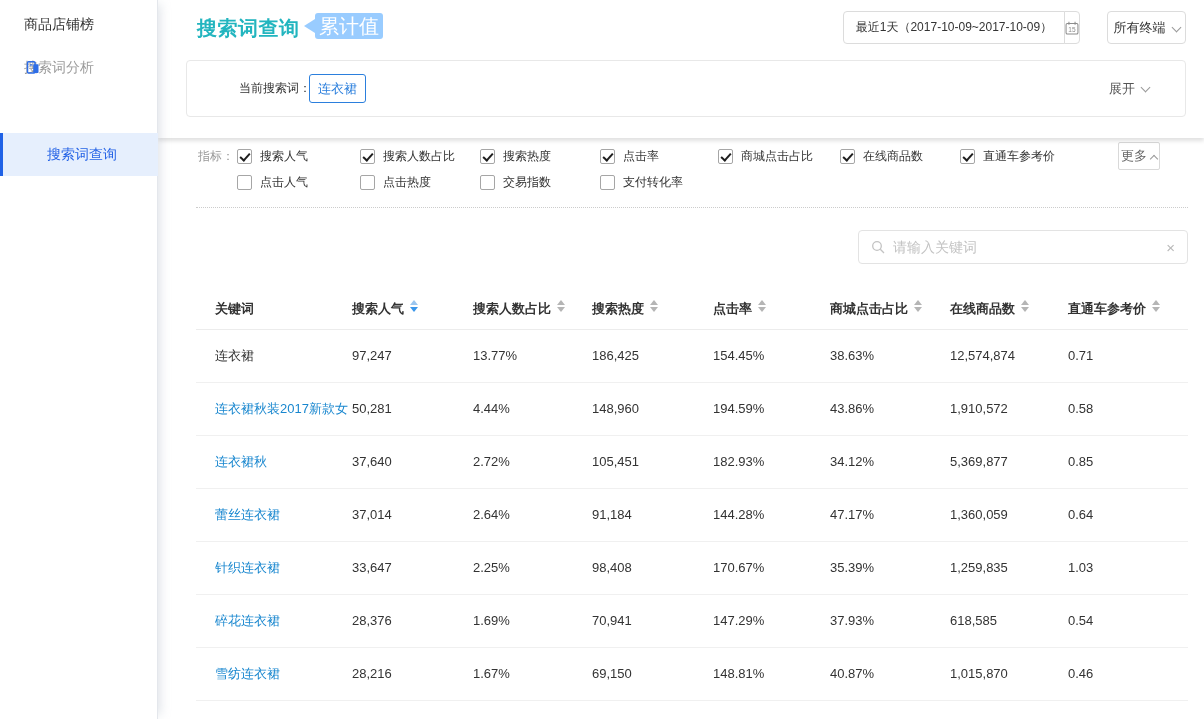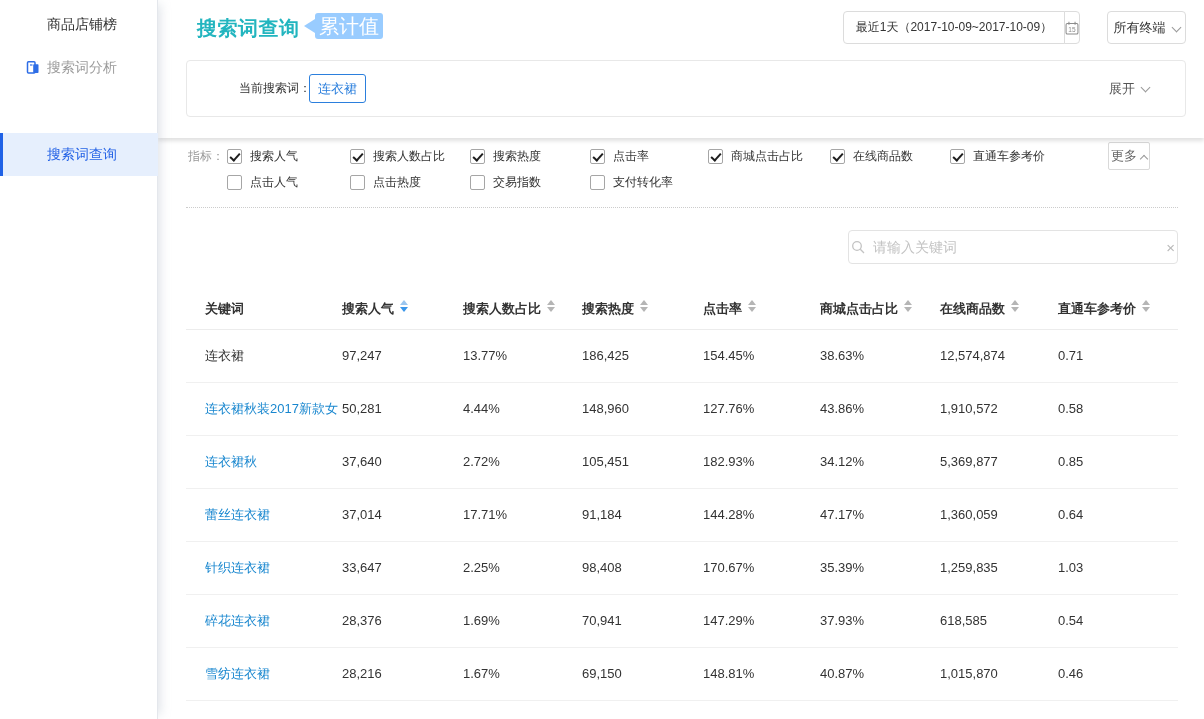--- a/index.html
+++ b/index.html
@@ -4,21 +4,21 @@
 <style>
 * { margin:0; padding:0; box-sizing:border-box; }
 html,body { width:1204px; height:719px; overflow:hidden; background:#fff;
   font-family:"Liberation Sans","DejaVu Sans",sans-serif; }
 #app { position:relative; width:1204px; height:719px; }
 
 
 .sidebar { position:absolute; left:0; top:0; width:158px; height:719px; background:#fff;
   border-right:1px solid #e4e7ec; box-shadow:6px 0 10px -4px rgba(160,172,190,.35); z-index:5; }
 .side-item { position:absolute; left:0; width:158px; height:44px; line-height:44px;
-  font-size:14px; color:#333; padding-left:47px; cursor:pointer; }
+  font-size:14px; color:#333; padding-left:24px; cursor:pointer; }
 .side-item.gray { color:#9b9b9b; }
 .side-item.active { background:#e6effd; color:#2563e6; border-left:3px solid #2062e6; padding-left:44px; height:43px; line-height:43px; }
 .side-icon { position:absolute; left:26px; top:15px; }
 
 
 .header { position:absolute; left:158px; top:0; width:1046px; height:138px; background:#fff;
   box-shadow:0 3px 4px rgba(0,0,0,.12); z-index:3; }
 .page-title { position:absolute; left:39px; top:15px; font-size:20px; font-weight:bold; color:#22b5bf; letter-spacing:0.5px; }
 .badge-wrap { position:absolute; left:146px; top:13px; height:26px; display:flex; align-items:center; }
 .badge-arrow { width:0; height:0; border-top:7px solid transparent; border-bottom:7px solid transparent; border-right:11px solid #99ccff; }
@@ -34,35 +34,35 @@
 .cur-label { position:absolute; left:52px; top:0; line-height:55px; font-size:12px; color:#333; }
 .term-chip { position:absolute; left:122px; top:13px; height:29px; line-height:27px; padding:0 8px;
   border:1px solid #2b7fdd; border-radius:3px; color:#2b7fdd; font-size:13px; cursor:pointer; }
 .expand { position:absolute; right:36px; top:0; line-height:55px; font-size:13px; color:#555; cursor:pointer; }
 
 .chev { display:inline-block; width:7px; height:7px; border-right:1px solid #999; border-bottom:1px solid #999;
   transform:rotate(45deg); margin-left:7px; vertical-align:2px; }
 .chev.up { transform:rotate(-135deg); vertical-align:-2px; }
 
 
-.content { position:absolute; left:148px; top:138px; width:1046px; height:581px; background:#fff; }
+.content { position:absolute; left:158px; top:138px; width:1046px; height:581px; background:#fff; }
 .ind-label { position:absolute; left:40px; top:10px; height:16px; line-height:16px; font-size:12px; color:#999; }
 .ind { position:absolute; height:16px; display:flex; align-items:center; font-size:12px; color:#333; }
 .cb { display:inline-block; width:15px; height:15px; border:1px solid #a6a6a6; border-radius:2px; background:#fff;
   margin-right:8px; position:relative; cursor:pointer; flex:none; }
 .cb.checked::after { content:""; position:absolute; left:4px; top:1px; width:4px; height:8px;
   border-right:2px solid #1e1e1e; border-bottom:2px solid #1e1e1e; transform:rotate(42deg); }
 .more-btn { position:absolute; left:960px; top:4px; width:42px; height:28px; border:1px solid #d9d9d9; border-radius:2px;
   background:#fff; font-size:13px; color:#666; text-align:center; line-height:26px; cursor:pointer; }
 .more-btn .chev { margin-left:4px; width:6px; height:6px; }
 
 .dotted { position:absolute; left:38px; top:69px; width:992px; border-top:1px dotted #ccc; }
 
 .search-box { position:absolute; left:700px; top:92px; width:330px; height:34px; border:1px solid #e3e3e3; border-radius:4px;
-  display:flex; align-items:center; padding:0 2px; }
+  display:flex; align-items:center; padding:0 12px; }
 .search-input { border:none; outline:none; flex:1; font-size:14px; color:#333; margin-left:8px; font-family:inherit; }
 .search-input::placeholder { color:#c3c3c3; }
 .clear-x { color:#b9b9b9; font-size:15px; cursor:pointer; line-height:1; }
 
 
 .table { position:absolute; left:38px; top:149px; width:992px; }
 .t-head { position:relative; height:43px; border-bottom:1px solid #ececec; }
 .t-row { position:relative; height:53px; border-bottom:1px solid #f0f0f0; }
 .cell { position:absolute; top:0; font-size:13px; color:#333; white-space:nowrap; }
 .t-head .cell { line-height:43px; font-weight:bold; }
@@ -207,39 +207,39 @@
         <span class="cell c4">154.45%</span>
         <span class="cell c5">38.63%</span>
         <span class="cell c6">12,574,874</span>
         <span class="cell c7">0.71</span>
       </div>
       <div class="t-row">
         <span class="cell c0 link">连衣裙秋装2017新款女</span>
         <span class="cell c1">50,281</span>
         <span class="cell c2">4.44%</span>
         <span class="cell c3">148,960</span>
-        <span class="cell c4">127.76%</span>
+        <span class="cell c4">194.59%</span>
         <span class="cell c5">43.86%</span>
         <span class="cell c6">1,910,572</span>
         <span class="cell c7">0.58</span>
       </div>
       <div class="t-row">
         <span class="cell c0 link">连衣裙秋</span>
         <span class="cell c1">37,640</span>
         <span class="cell c2">2.72%</span>
         <span class="cell c3">105,451</span>
         <span class="cell c4">182.93%</span>
         <span class="cell c5">34.12%</span>
         <span class="cell c6">5,369,877</span>
         <span class="cell c7">0.85</span>
       </div>
       <div class="t-row">
         <span class="cell c0 link">蕾丝连衣裙</span>
         <span class="cell c1">37,014</span>
-        <span class="cell c2">17.71%</span>
+        <span class="cell c2">2.64%</span>
         <span class="cell c3">91,184</span>
         <span class="cell c4">144.28%</span>
         <span class="cell c5">47.17%</span>
         <span class="cell c6">1,360,059</span>
         <span class="cell c7">0.64</span>
       </div>
       <div class="t-row">
         <span class="cell c0 link">针织连衣裙</span>
         <span class="cell c1">33,647</span>
         <span class="cell c2">2.25%</span>

